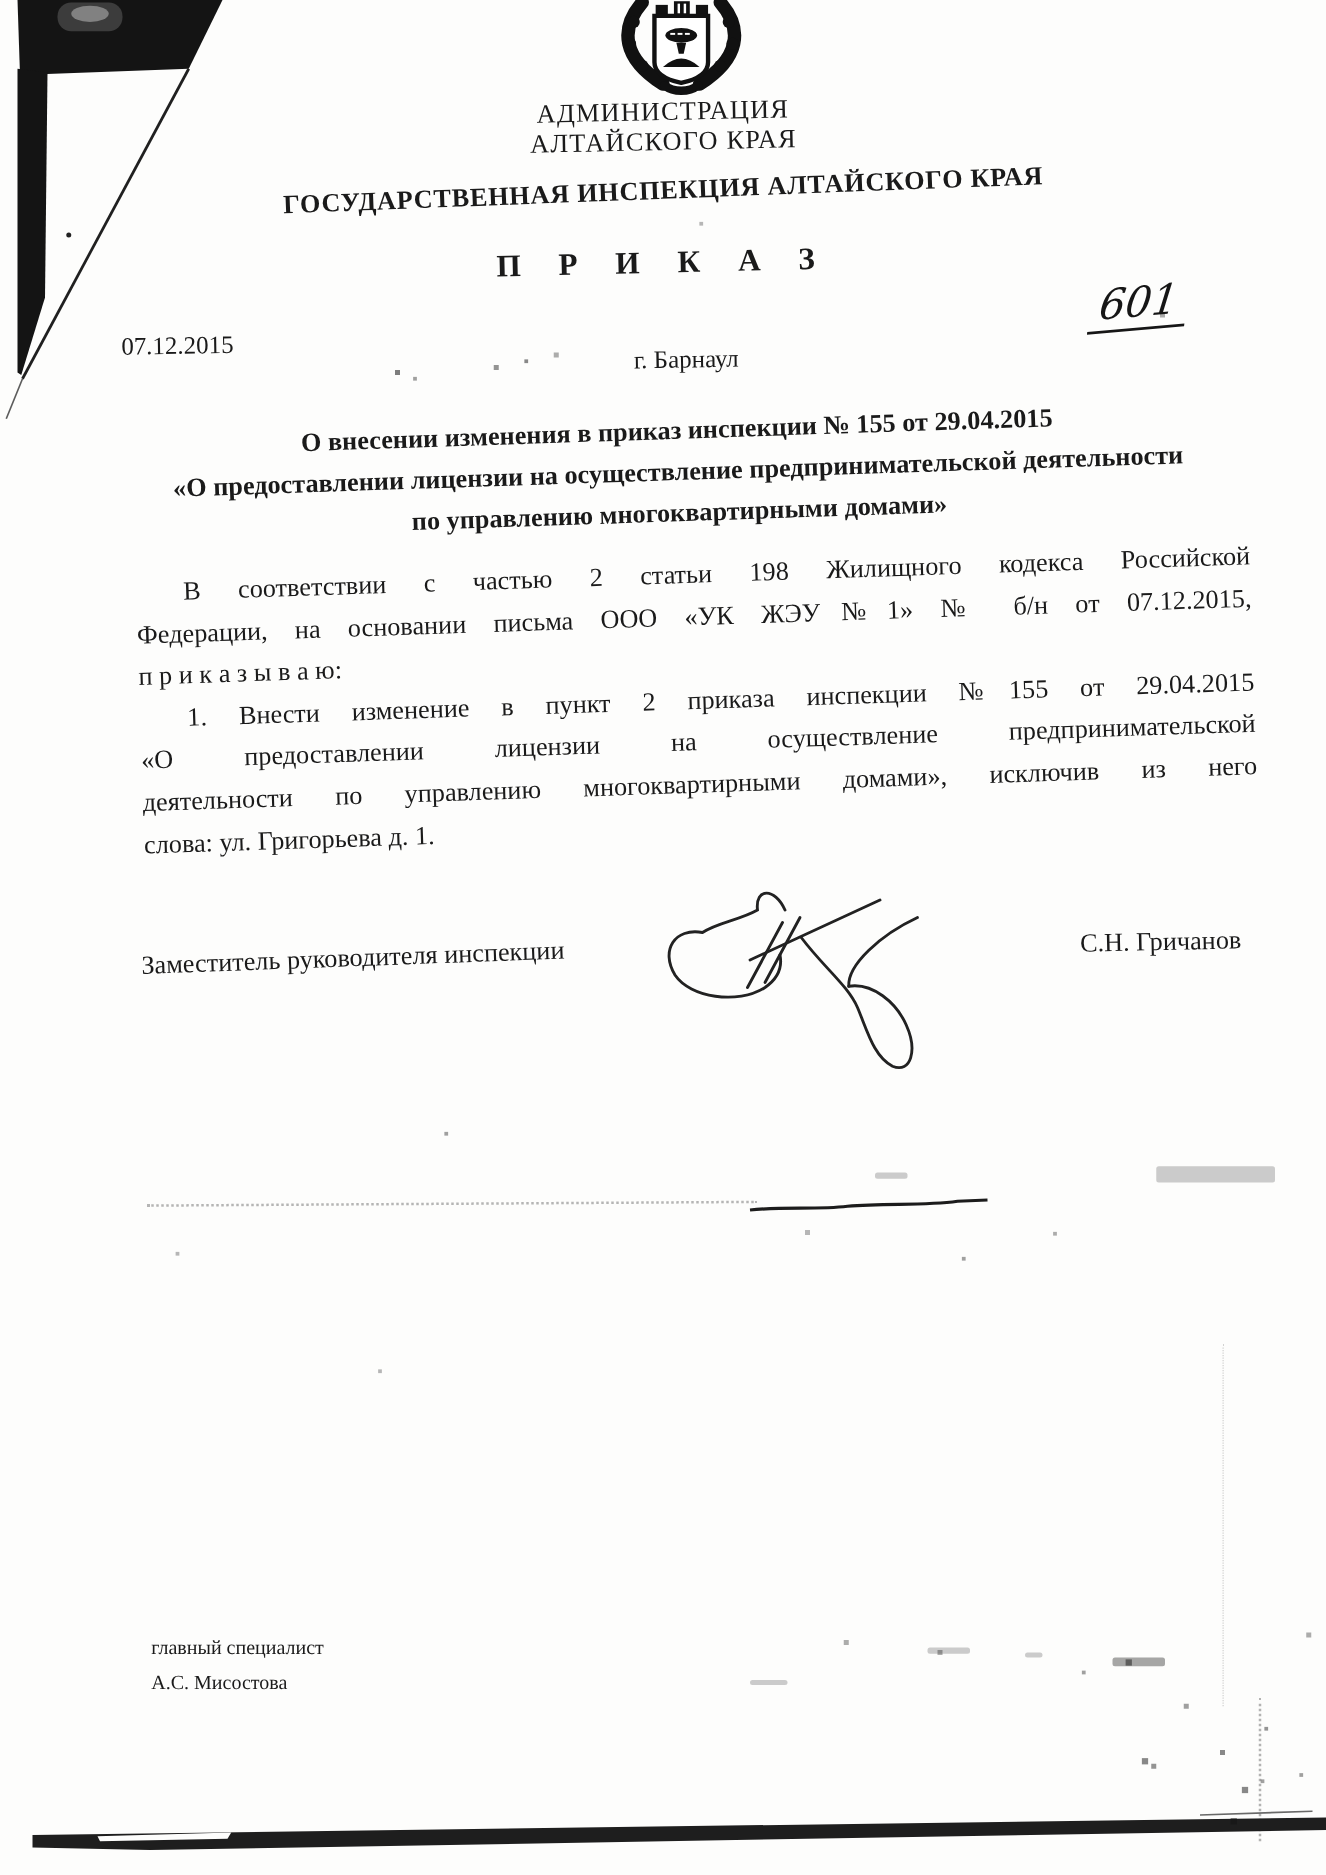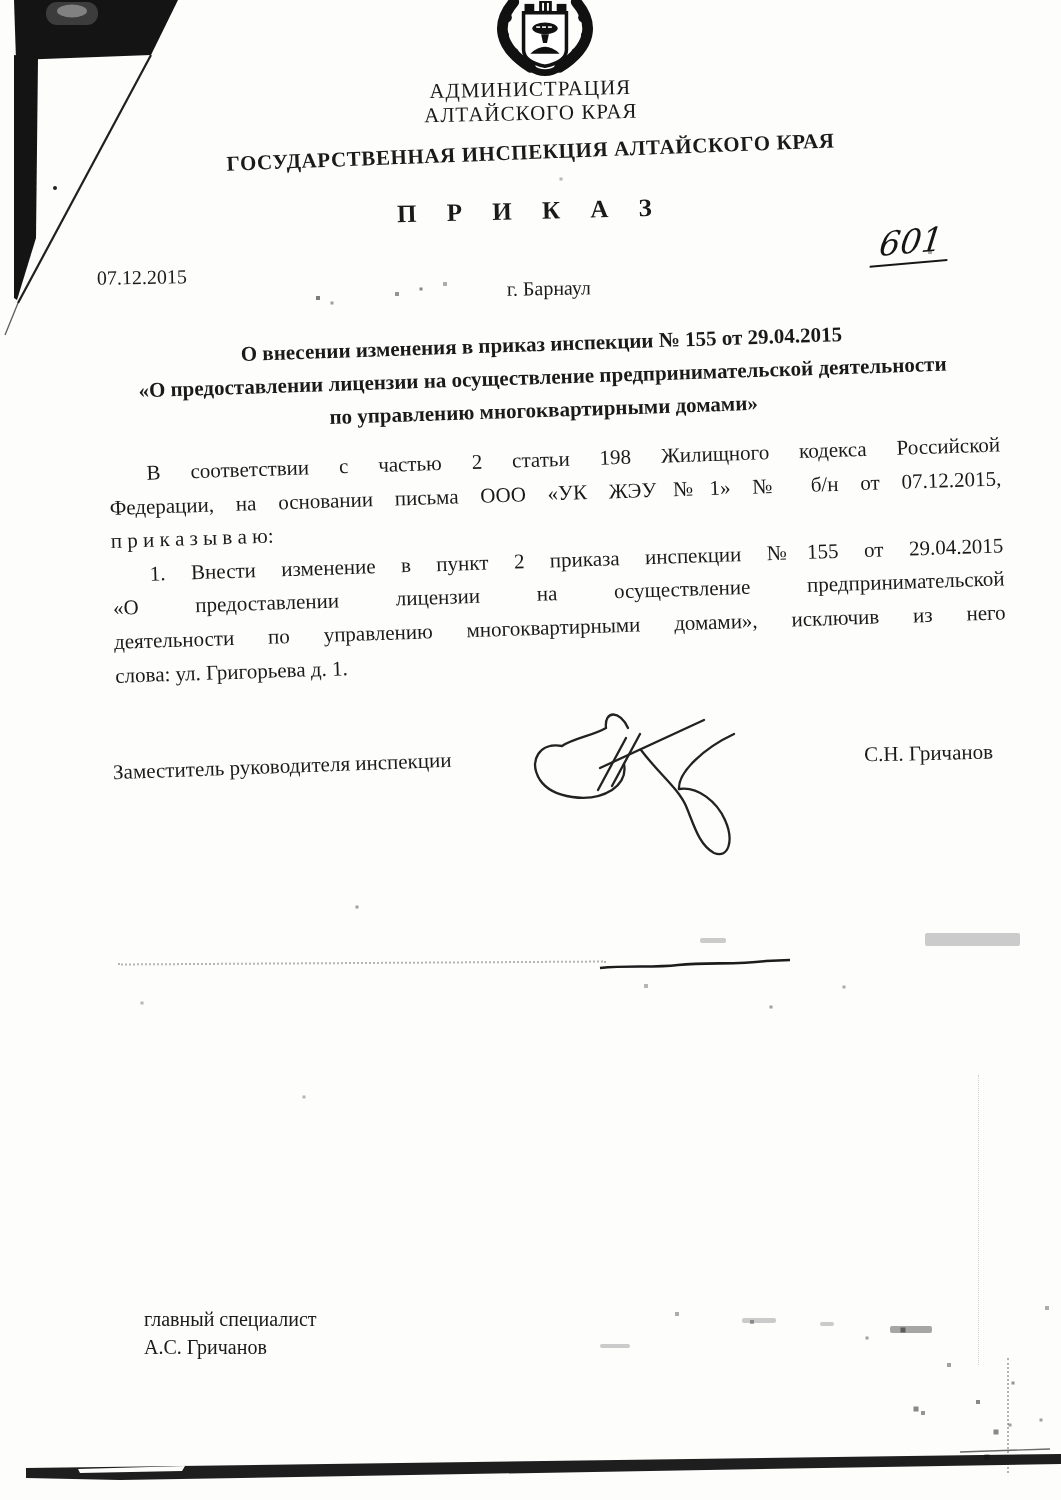--- a/index.html
+++ b/index.html
@@ -55,21 +55,21 @@
   }
   .body-text .ln{white-space:nowrap;}
   .body-text .jl{white-space:normal;text-align:justify;text-align-last:justify;}
   .body-text .ind{padding-left:38px;}
   
   .sig-position{left:113px;top:754px;font-size:21px;transform:rotate(-2.1deg);}
   .sig-name{left:864px;top:741px;font-size:21px;transform:rotate(-1.2deg);}
   .sig-stroke{left:528px;top:694px;}
   
   .footer{
-    left:144px;top:1305px;font-size:20px;line-height:28px;
+    left:121px;top:1305px;font-size:16px;line-height:28px;
   }
   
   .scanline-faint{
     left:118px;top:962px;width:488px;height:0;
     border-top:2px dotted rgba(30,30,30,.32);
     transform:rotate(-.35deg);
   }
   .smudge{background:rgba(60,60,60,.45);border-radius:2px;filter:blur(.4px);}
   .smudge.light{background:rgba(90,90,90,.3);}
   .vline-faint{
@@ -201,21 +201,21 @@
 
   <div class="abs scanline-faint"></div>
   <svg class="abs" style="left:598px;top:948px" width="210" height="30" viewBox="0 0 210 30" aria-hidden="true">
     <path d="M 2 20 C 30 17, 55 20, 80 17 C 110 14, 140 17, 168 13 L 192 12" fill="none" stroke="#1c1c1c" stroke-width="2.6"></path>
   </svg>
   <div class="abs smudge light" style="left:925px;top:933px;width:95px;height:13px"></div>
   <div class="abs smudge light" style="left:700px;top:938px;width:26px;height:5px"></div>
 
   <div class="abs footer">
     <div>главный специалист</div>
-    <div>А.С. Гричанов</div>
+    <div>А.С. Мисостова</div>
   </div>
 
   <div class="abs smudge light" style="left:742px;top:1318px;width:34px;height:5px"></div>
   <div class="abs smudge" style="left:890px;top:1326px;width:42px;height:7px"></div>
   <div class="abs smudge light" style="left:820px;top:1322px;width:14px;height:4px"></div>
   <div class="abs smudge light" style="left:600px;top:1344px;width:30px;height:4px"></div>
 
   <div class="abs vline-faint"></div>
   <div class="abs vline-faint2"></div>
 

